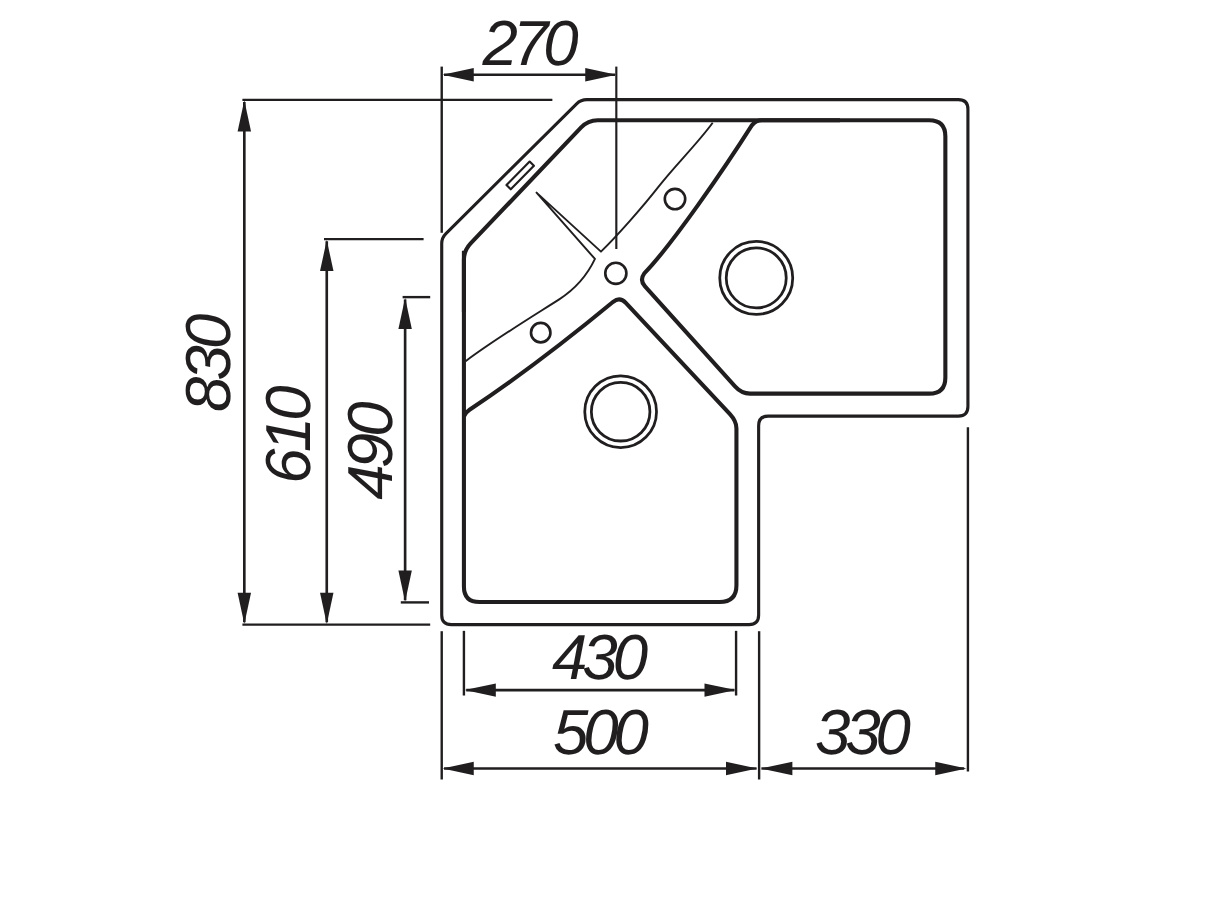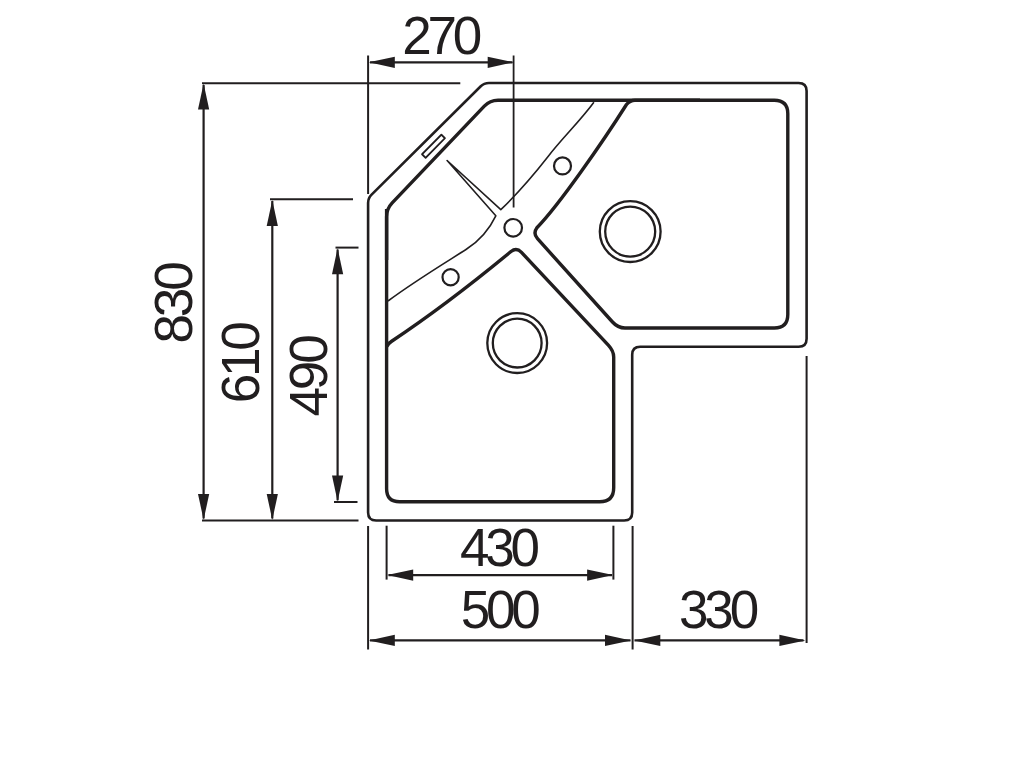--- a/index.html
+++ b/index.html
@@ -1,16 +1,16 @@
 <!DOCTYPE html>
 <html><head>
 <meta charset="utf-8">
 <style>
   html,body{margin:0;padding:0;background:#fff;}
-  .wrap{width:864px;height:768px;position:relative;background:#fff;overflow:hidden;}
+  .wrap{width:864px;height:768px;position:relative;background:#fff;overflow:hidden;font-style:italic;}
   text{font-family:"Liberation Sans",sans-serif;font-size:53px;fill:#211e1f;}
   .h{letter-spacing:-4.2px;}
   .v{letter-spacing:-3.2px;}
 </style>
 </head>
 <body>
 <div class="wrap">
 <svg width="1024" height="768" viewBox="0 0 1024 768">
 <rect x="0" y="0" width="1024" height="768" fill="#ffffff"></rect>
 <g stroke="#211e1f" fill="none" stroke-linejoin="round">

